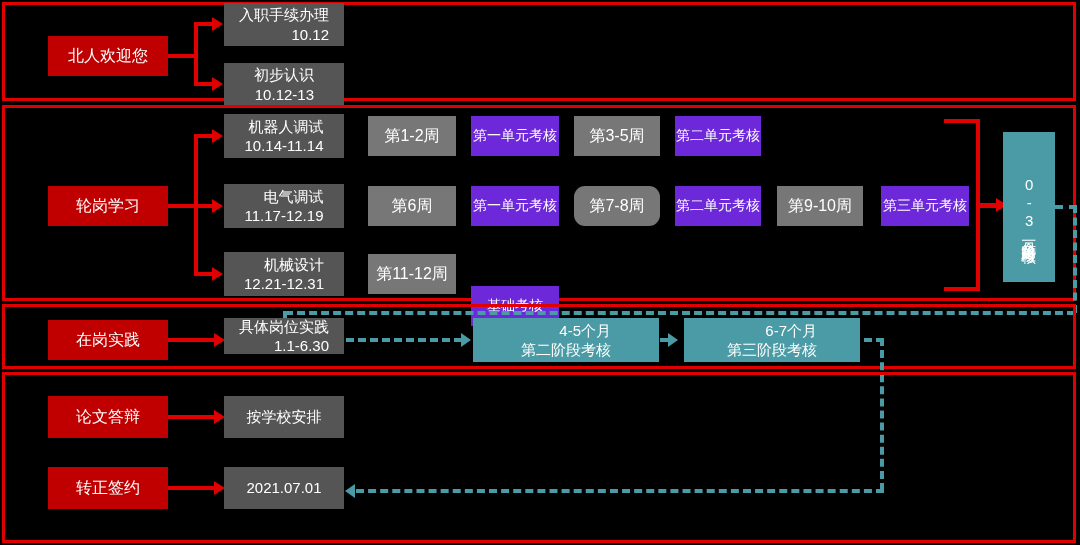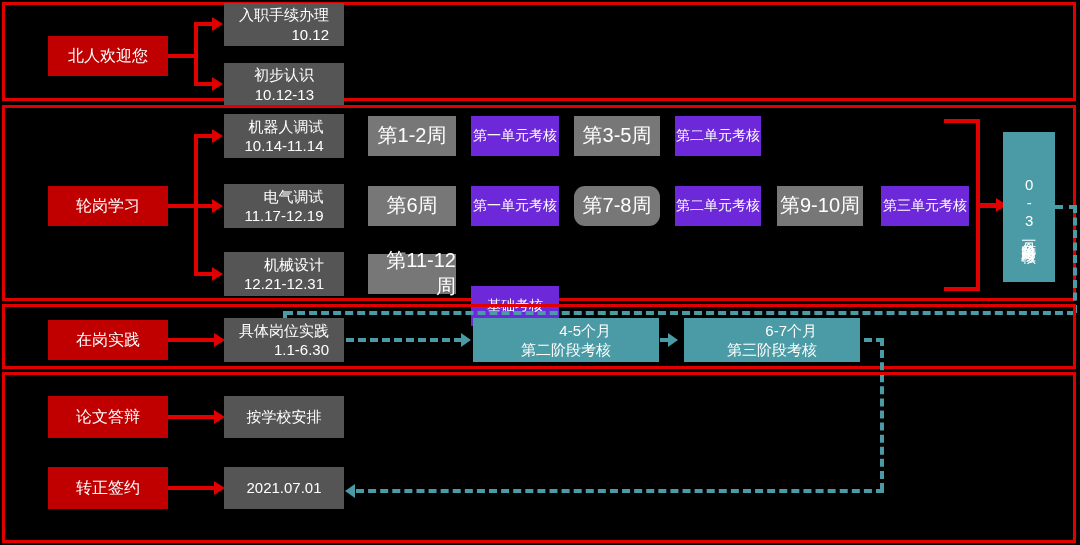--- a/index.html
+++ b/index.html
@@ -12,21 +12,21 @@
   #sec-rotation { left:2px;  top:105px; width:1074px;height:196px;}
   #sec-practice { left:2px;  top:304px; width:1074px;height:65px;}
   #sec-closing  { left:2px;  top:372px; width:1074px;height:171px;}
 
   
   .box{position:absolute;box-sizing:border-box;display:flex;align-items:center;
        justify-content:center;text-align:right;color:#fff;line-height:1.28;
        white-space:pre-line;}
   .box.red   {background:#c00000;font-size:16px;}
   .box.gray  {background:#555555;font-size:15px;}
-  .box.gray2 {background:#777777;font-size:20px;}
+  .box.gray2 {background:#777777;font-size:16px;}
   .box.pink  {background:#6d28d9;font-size:14px;}
   .box.teal  {background:#4a9ba5;font-size:15px;}
   .box.tealv {background:#4a9ba5;font-size:15px;writing-mode:vertical-rl;
               text-orientation:upright;letter-spacing:1px;line-height:1.15;}
 
   
   .rl{position:absolute;background:#e00000;}
   .rah{position:absolute;width:0;height:0;border-top:7px solid transparent;
        border-bottom:7px solid transparent;border-left:11px solid #e00000;}
 
@@ -108,21 +108,21 @@
   <div class="tdh" style="left:285px;top:311px;width:790px;"></div>
   <div class="tdv" style="left:283px;top:311px;height:14px;"></div>
   <div class="tav-d" style="left:277px;top:322px;"></div>
 
   <div class="section" id="sec-practice"></div>
 
   <div class="box red" style="left:48px;top:320px;width:120px;height:40px;">在岗实践</div>
   <div class="rl" style="left:168px;top:338px;width:50px;height:4px;"></div>
   <div class="rah" style="left:214px;top:333px;"></div>
 
-  <div class="box gray" style="left:224px;top:318px;width:120px;height:44px;">具体岗位实践
+  <div class="box gray" style="left:224px;top:318px;width:120px;height:36px;">具体岗位实践
 1.1-6.30</div>
 
   <div class="tdh" style="left:346px;top:338px;width:116px;"></div>
   <div class="tah" style="left:461px;top:333px;"></div>
 
   <div class="box teal" style="left:473px;top:318px;width:186px;height:44px;">4-5个月
 第二阶段考核</div>
 
   <div class="tdh" style="left:660px;top:338px;width:10px;"></div>
   <div class="tah" style="left:668px;top:333px;"></div>

